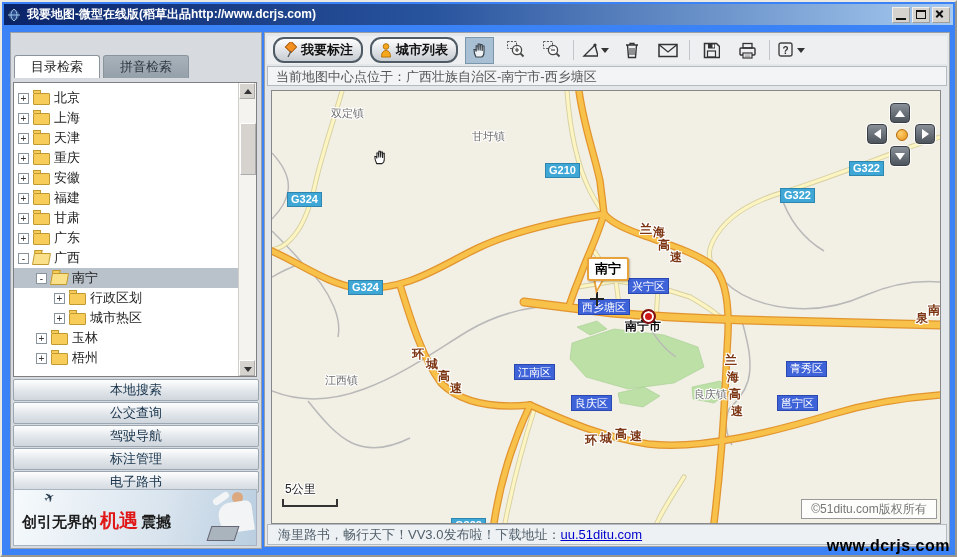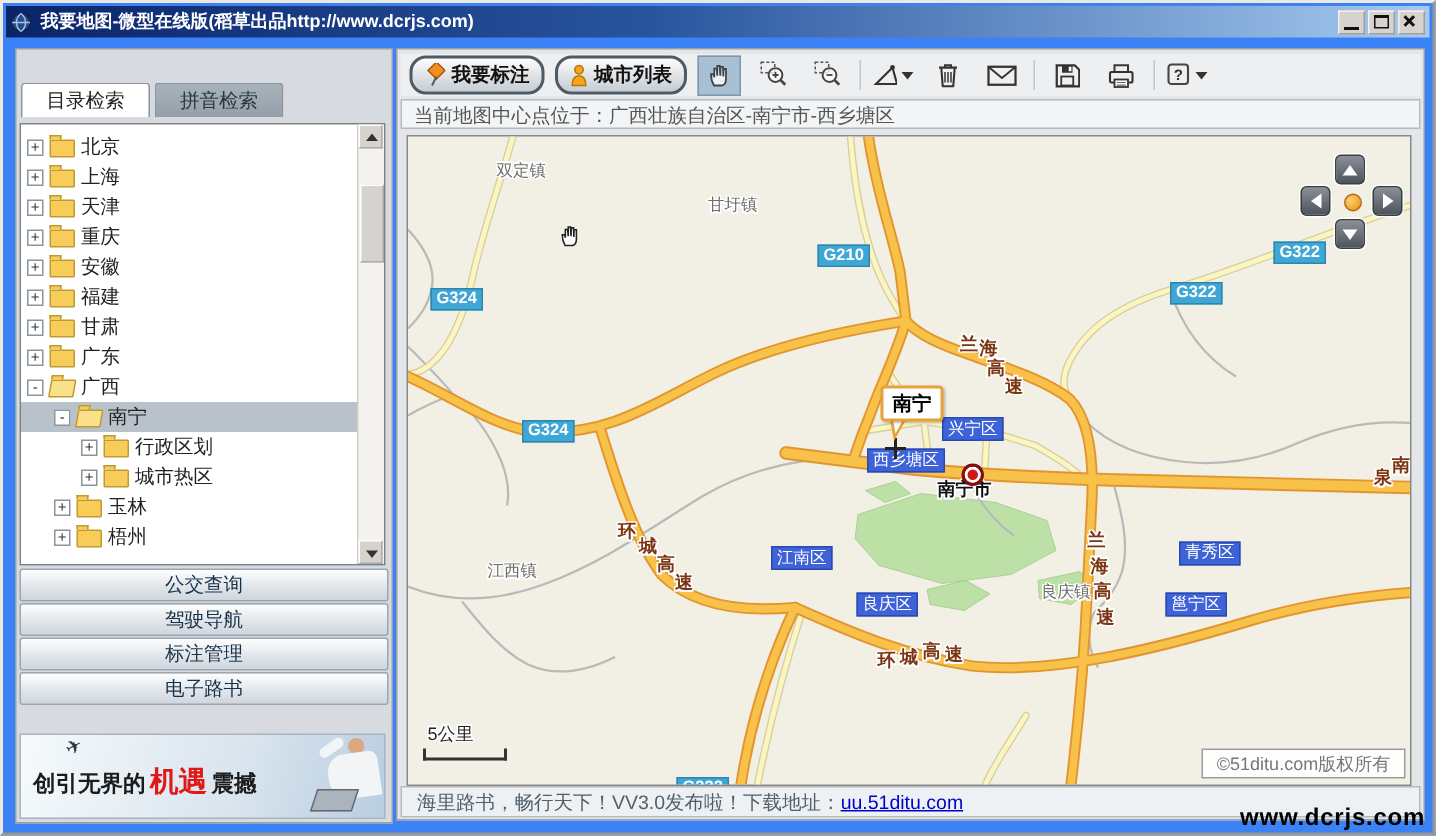--- a/index.html
+++ b/index.html
@@ -238,20 +238,21 @@
           </div>
         <div class="thumb"></div>
         <div class="sbtn-arrow down">
             <span class="tri-down"></span>
           </div>
       </div>
     </div>
 
     <div class="side-btns">
 
+    <div class="sbtn">本地搜索</div>
         <div class="sbtn">公交查询</div>
         <div class="sbtn">驾驶导航</div>
         <div class="sbtn">标注管理</div>
         <div class="sbtn">电子路书</div>
       </div>
 
     <div class="ad">
       <span class="ad-plane">✈</span>
       <div class="ad-text"><span>创引无界的</span><span class="ad-hl">机遇</span><span>震撼</span></div>
       <div class="adp-arm"></div>

